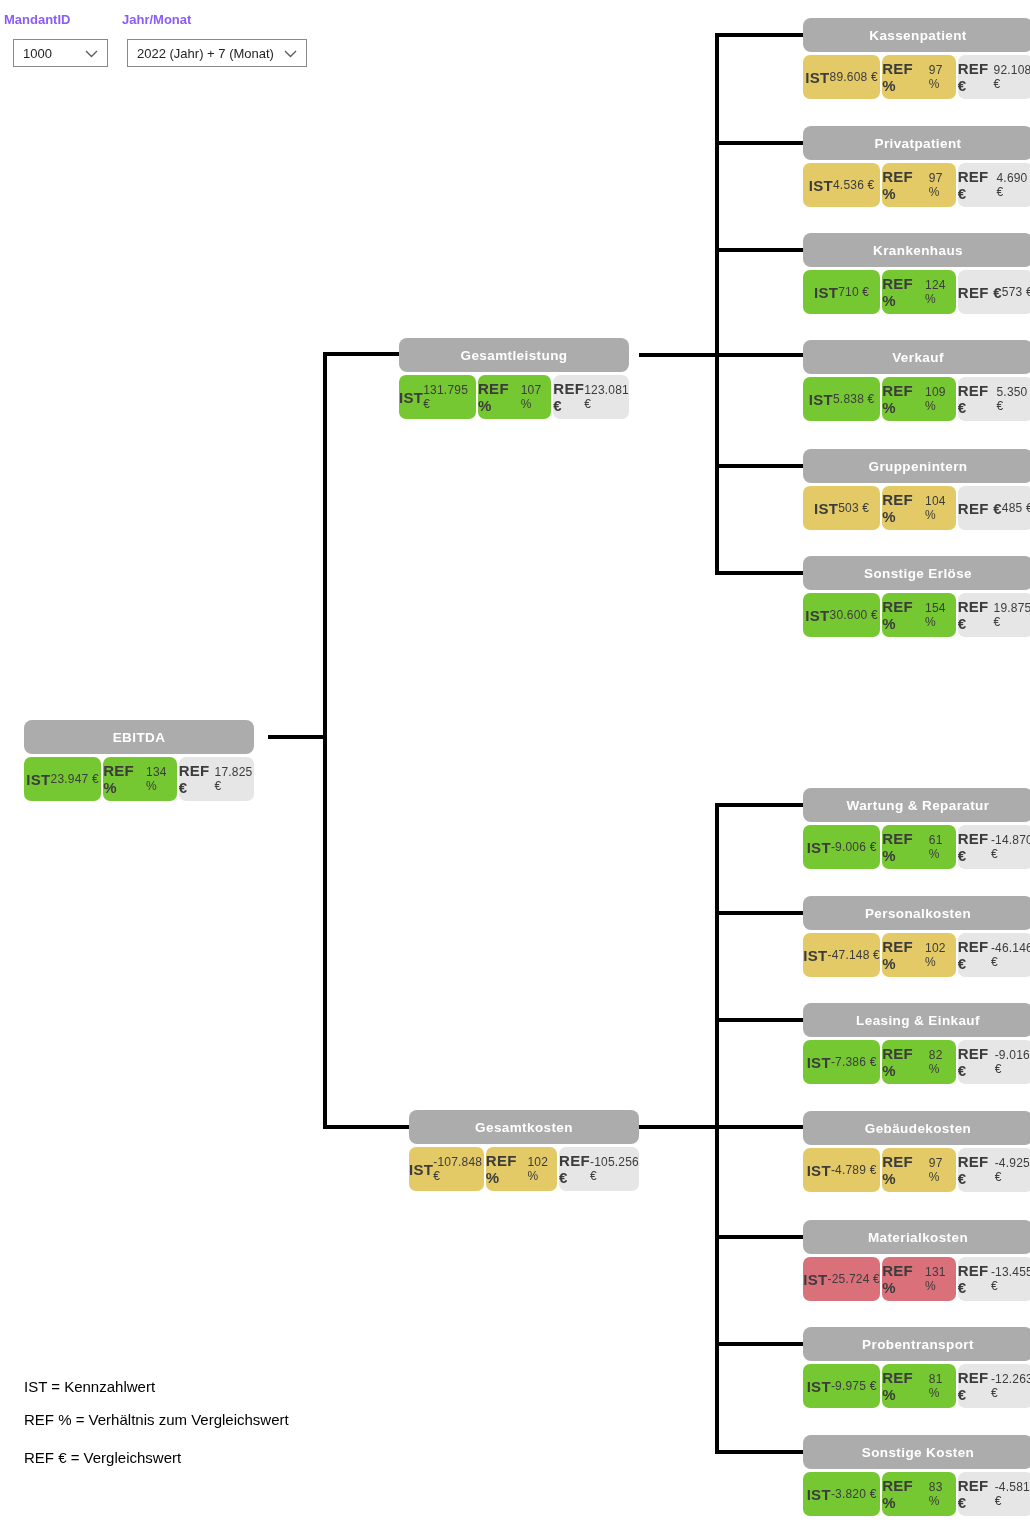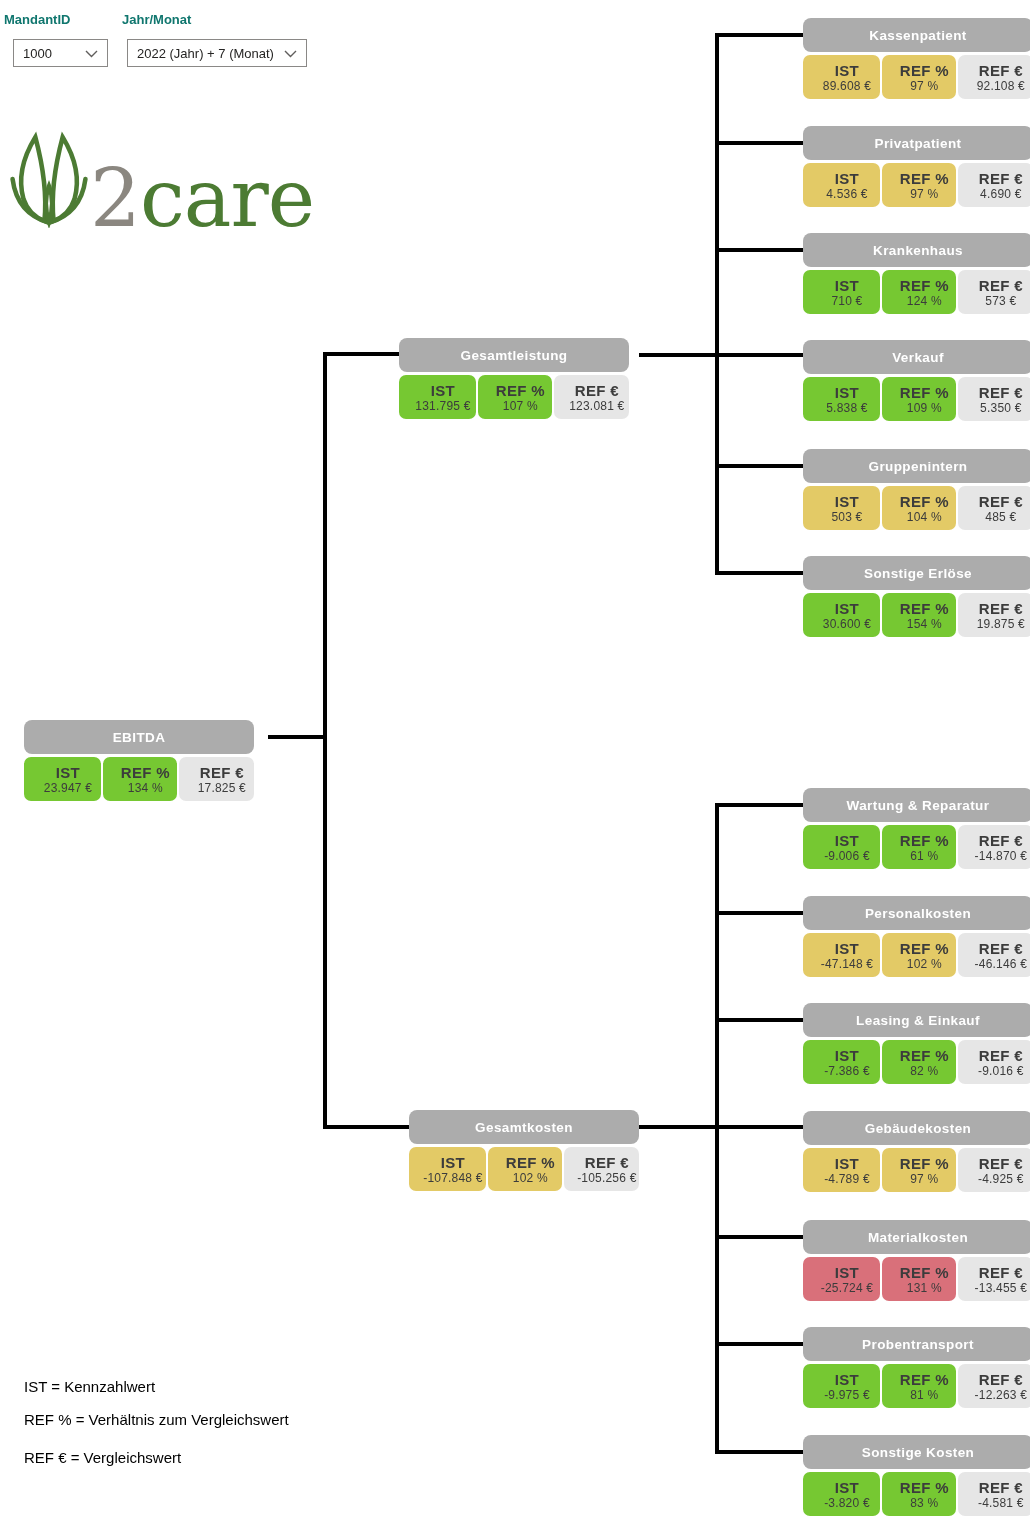--- a/index.html
+++ b/index.html
@@ -1,39 +1,39 @@
 <!DOCTYPE html>
 <html style="--green: #76c832; --yellow: #e3ca66; --red: #d9707a; --header-gray: #acacac; --ref-bg: #e6e6e6; --line: #000000; --logo-green: #4c7b33; --logo-gray: #8b8780;"><head>
 <meta charset="utf-8">
 <style>
   html,body{margin:0;padding:0;background:#fff;}
   .canvas{position:relative;width:1030px;height:1533px;background:#fff;overflow:hidden;
           font-family:"Liberation Sans",sans-serif;}
 
   
-  .filter-label{position:absolute;font-size:13px;font-weight:600;color:#0f766e;}
+  .filter-label{position:absolute;font-size:13px;font-weight:600;color:#8b5cf6;}
   .dropdown{position:absolute;height:28px;background:#fff;border:1px solid #8a8886;
             display:flex;align-items:center;justify-content:space-between;
             padding:0 9px;font-size:13px;color:#252423;cursor:pointer;box-sizing:border-box;}
 
   
   .logo{position:absolute;left:8px;top:130px;display:flex;align-items:flex-end;}
   .logo-text{font-family:"DejaVu Serif","Liberation Serif",serif;font-size:80px;line-height:.82;
              letter-spacing:-1px;white-space:nowrap;}
   .logo-2{color:var(--logo-gray);}
   .logo-care{color:var(--logo-green);}
 
   
   .node{position:absolute;width:230px;}
   .node-header{height:34px;background:var(--header-gray);border-radius:8px;color:#fff;
                font-weight:bold;font-size:13.5px;letter-spacing:.4px;
                display:flex;align-items:center;justify-content:center;cursor:pointer;}
   .node-values{display:flex;gap:2px;margin-top:3px;}
-  .vbox{height:44px;border-radius:7px;display:flex;flex-direction:column;
-        align-items:center;justify-content:center;row-gap:0;color:#3c3c3c;padding-left:11px;}
+  .vbox{height:44px;border-radius:7px;display:flex;
+        align-items:center;justify-content:center;row-gap:0;color:#3c3c3c;}
   .vbox .vlabel{font-size:15px;font-weight:600;letter-spacing:.3px;}
   .vbox .vvalue{font-size:12px;letter-spacing:.2px;}
   .vbox.ist{width:84px;}
   .vbox.refpct{width:80px;}
   .vbox.refeur{width:82px;background:var(--ref-bg);}
   .node.green  .ist,.node.green  .refpct{background:var(--green);}
   .node.yellow .ist,.node.yellow .refpct{background:var(--yellow);}
   .node.red    .ist,.node.red    .refpct{background:var(--red);}
 
   
@@ -55,33 +55,20 @@
         </svg></span>
   </div>
   <div class="filter-label" style="left:122px;top:12px">Jahr/Monat</div>
   <div class="dropdown" style="left:127px;top:39px;width:180px">
     <span>2022 (Jahr) + 7 (Monat)</span>
     <span><svg width="13" height="8" viewBox="0 0 13 8">
           <path d="M1 1 L6.5 6.5 L12 1" fill="none" stroke="#605e5c" stroke-width="1.4"></path>
         </svg></span>
   </div>
 
-  <div class="logo">
-    <span>
-      <svg width="82" height="98" viewBox="0 0 90 104">
-        <g fill="none" style="stroke:var(--logo-green)" stroke-width="5" stroke-linecap="round">
-          <path d="M30 6 Q8 42 17 74 Q23 92 40 98 Q44 58 30 6 Z"></path>
-          <path d="M60 6 Q82 42 73 74 Q67 92 50 98 Q46 58 60 6 Z"></path>
-          <path d="M5 52 Q10 90 45 100 Q80 90 85 52"></path>
-          <path d="M45 60 Q38 78 45 99 Q52 78 45 60 Z"></path>
-        </g>
-      </svg>
-    </span>
-    <div class="logo-text"><span class="logo-2">2</span><span class="logo-care">care</span></div>
-  </div>
 
   <div class="line" style="left:268px;top:735px;width:59px;height:4px"></div>
   <div class="line" style="left:323px;top:352px;width:4px;height:777px"></div>
   <div class="line" style="left:323px;top:352px;width:86px;height:4px"></div>
   <div class="line" style="left:323px;top:1125px;width:86px;height:4px"></div>
 
   <div class="line" style="left:639px;top:353px;width:164px;height:4px"></div>
   <div class="line" style="left:715px;top:33px;width:4px;height:542px"></div>
   <div class="line" style="left:719px;top:33px;width:84px;height:4px"></div>
   <div class="line" style="left:719px;top:141px;width:84px;height:4px"></div>

